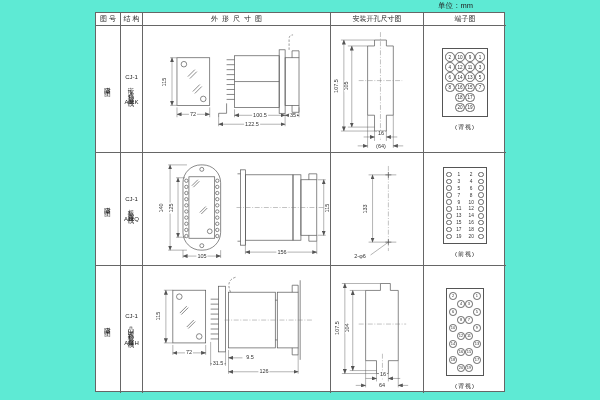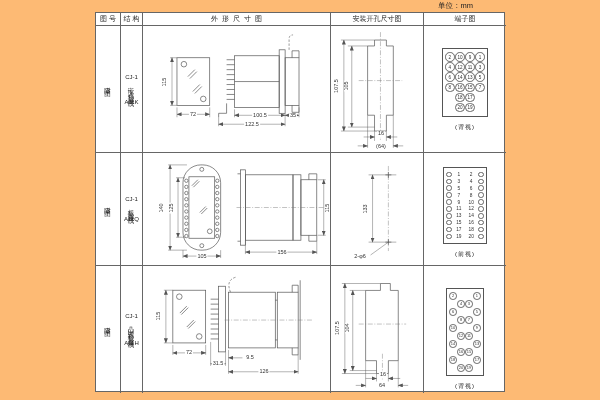--- a/index.html
+++ b/index.html
@@ -1,16 +1,16 @@
 <!DOCTYPE html>
 <html><head>
 <meta charset="utf-8">
 <style>
   html,body{margin:0;padding:0;background:#fff;}
-  .page{position:relative;width:600px;height:400px;background:#fdba74;overflow:hidden;
+  .page{position:relative;width:600px;height:400px;background:#5eead4;overflow:hidden;
         font-family:"Liberation Sans",sans-serif;color:#333;}
   .unit{position:absolute;left:438px;top:1px;font-size:7.5px;color:#222;}
   .tbl{position:absolute;left:95px;top:12px;width:410px;height:380px;
        display:grid;grid-template-columns:25px 22px 188px 93px 82px;
        grid-template-rows:13px 127px 113px 127px;
        border:1px solid #666;box-sizing:border-box;background:#fff;}
   .cell{border-right:1px solid #666;border-bottom:1px solid #666;position:relative;
         box-sizing:border-box;overflow:hidden;}
   .lastcol{border-right:none;}
   .lastrow{border-bottom:none;}

